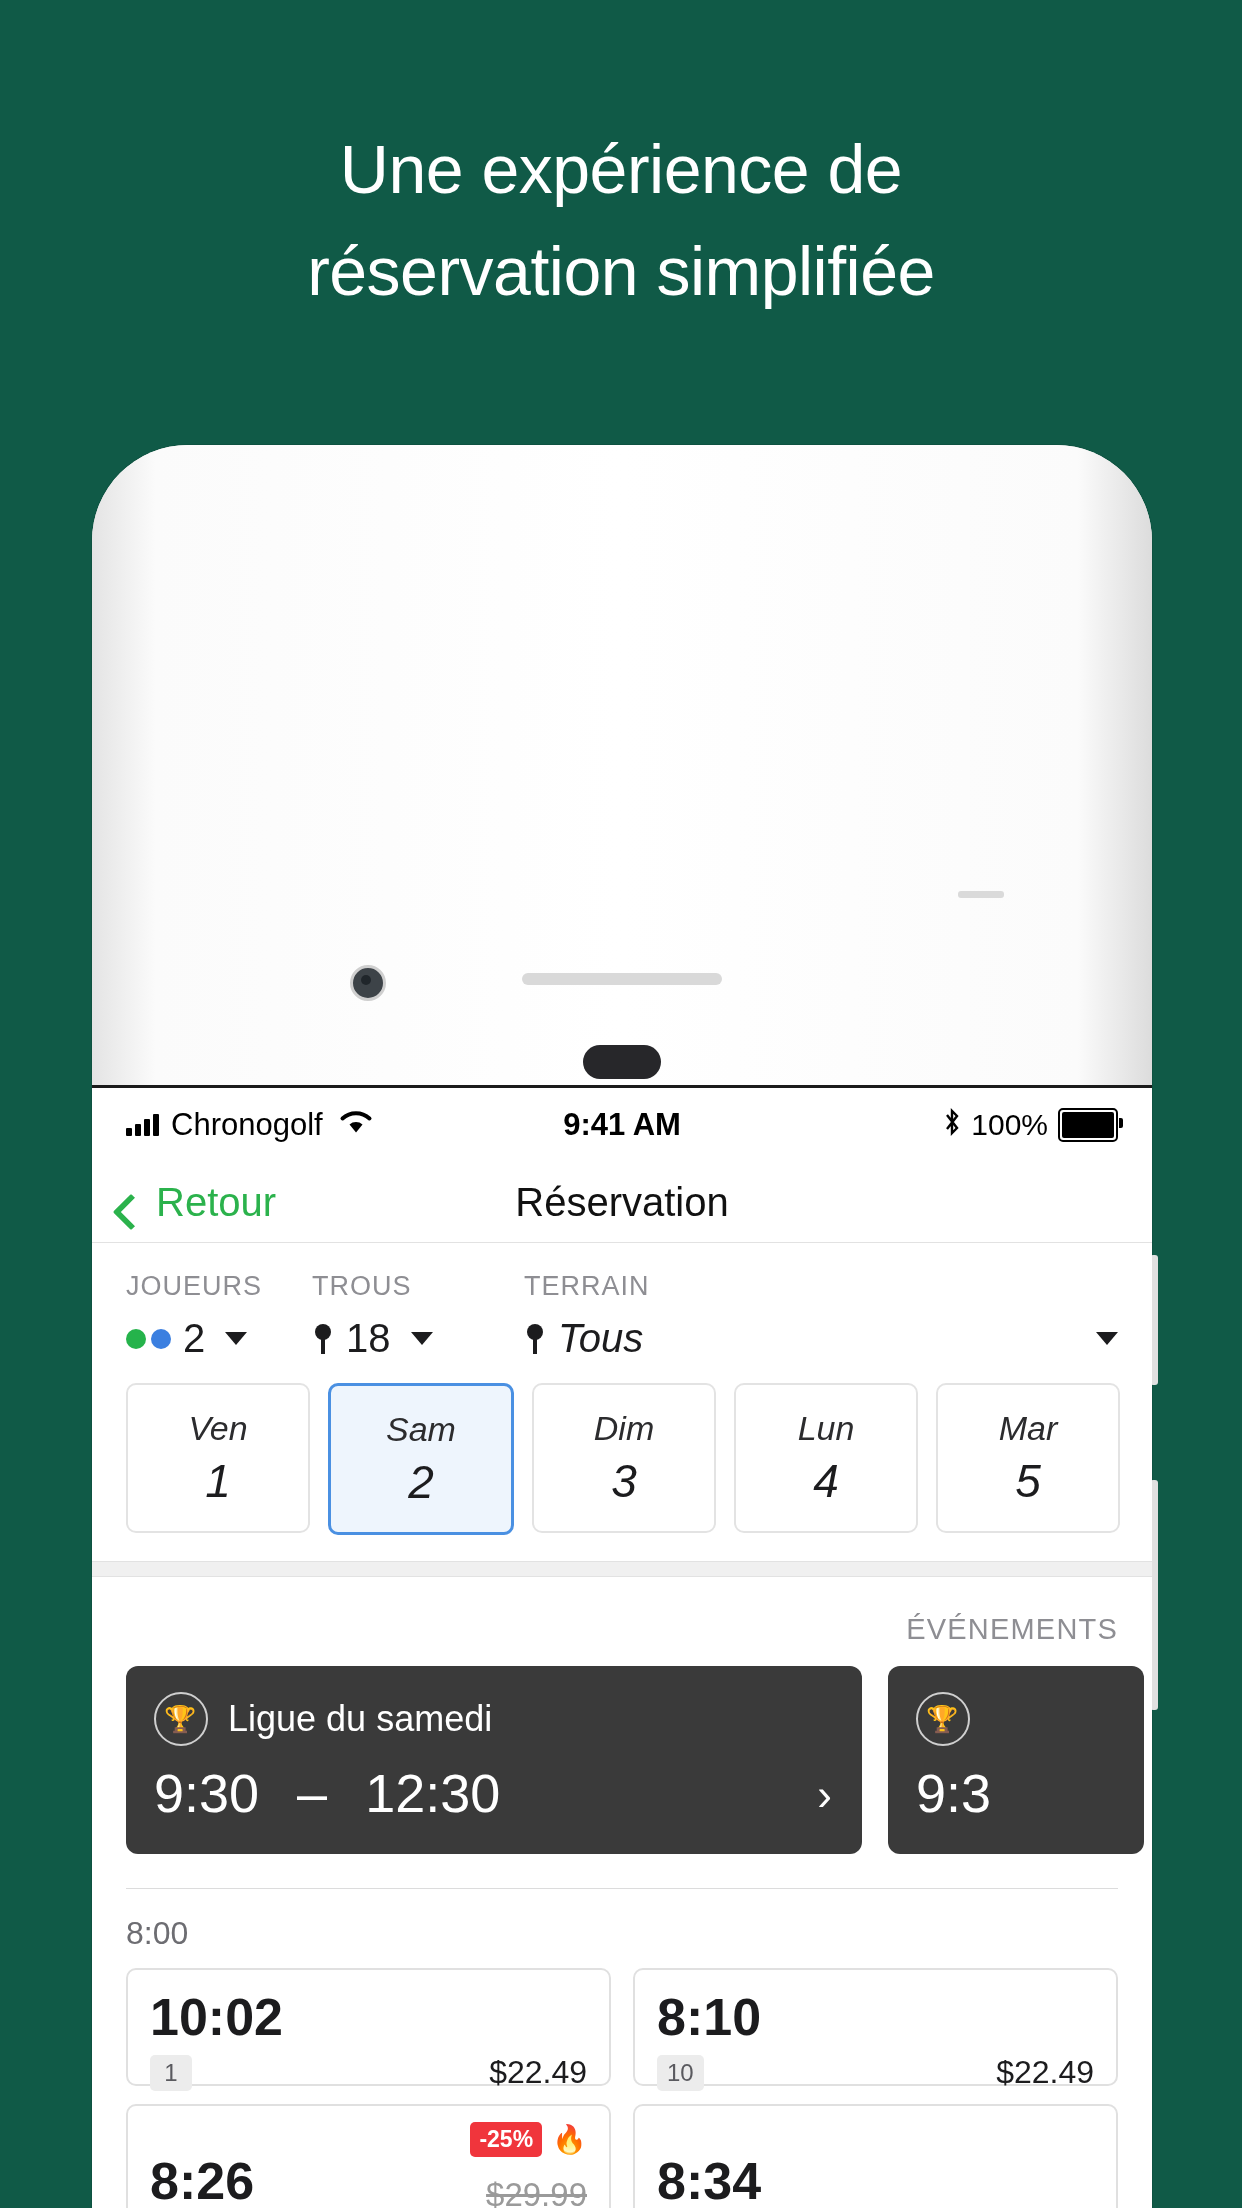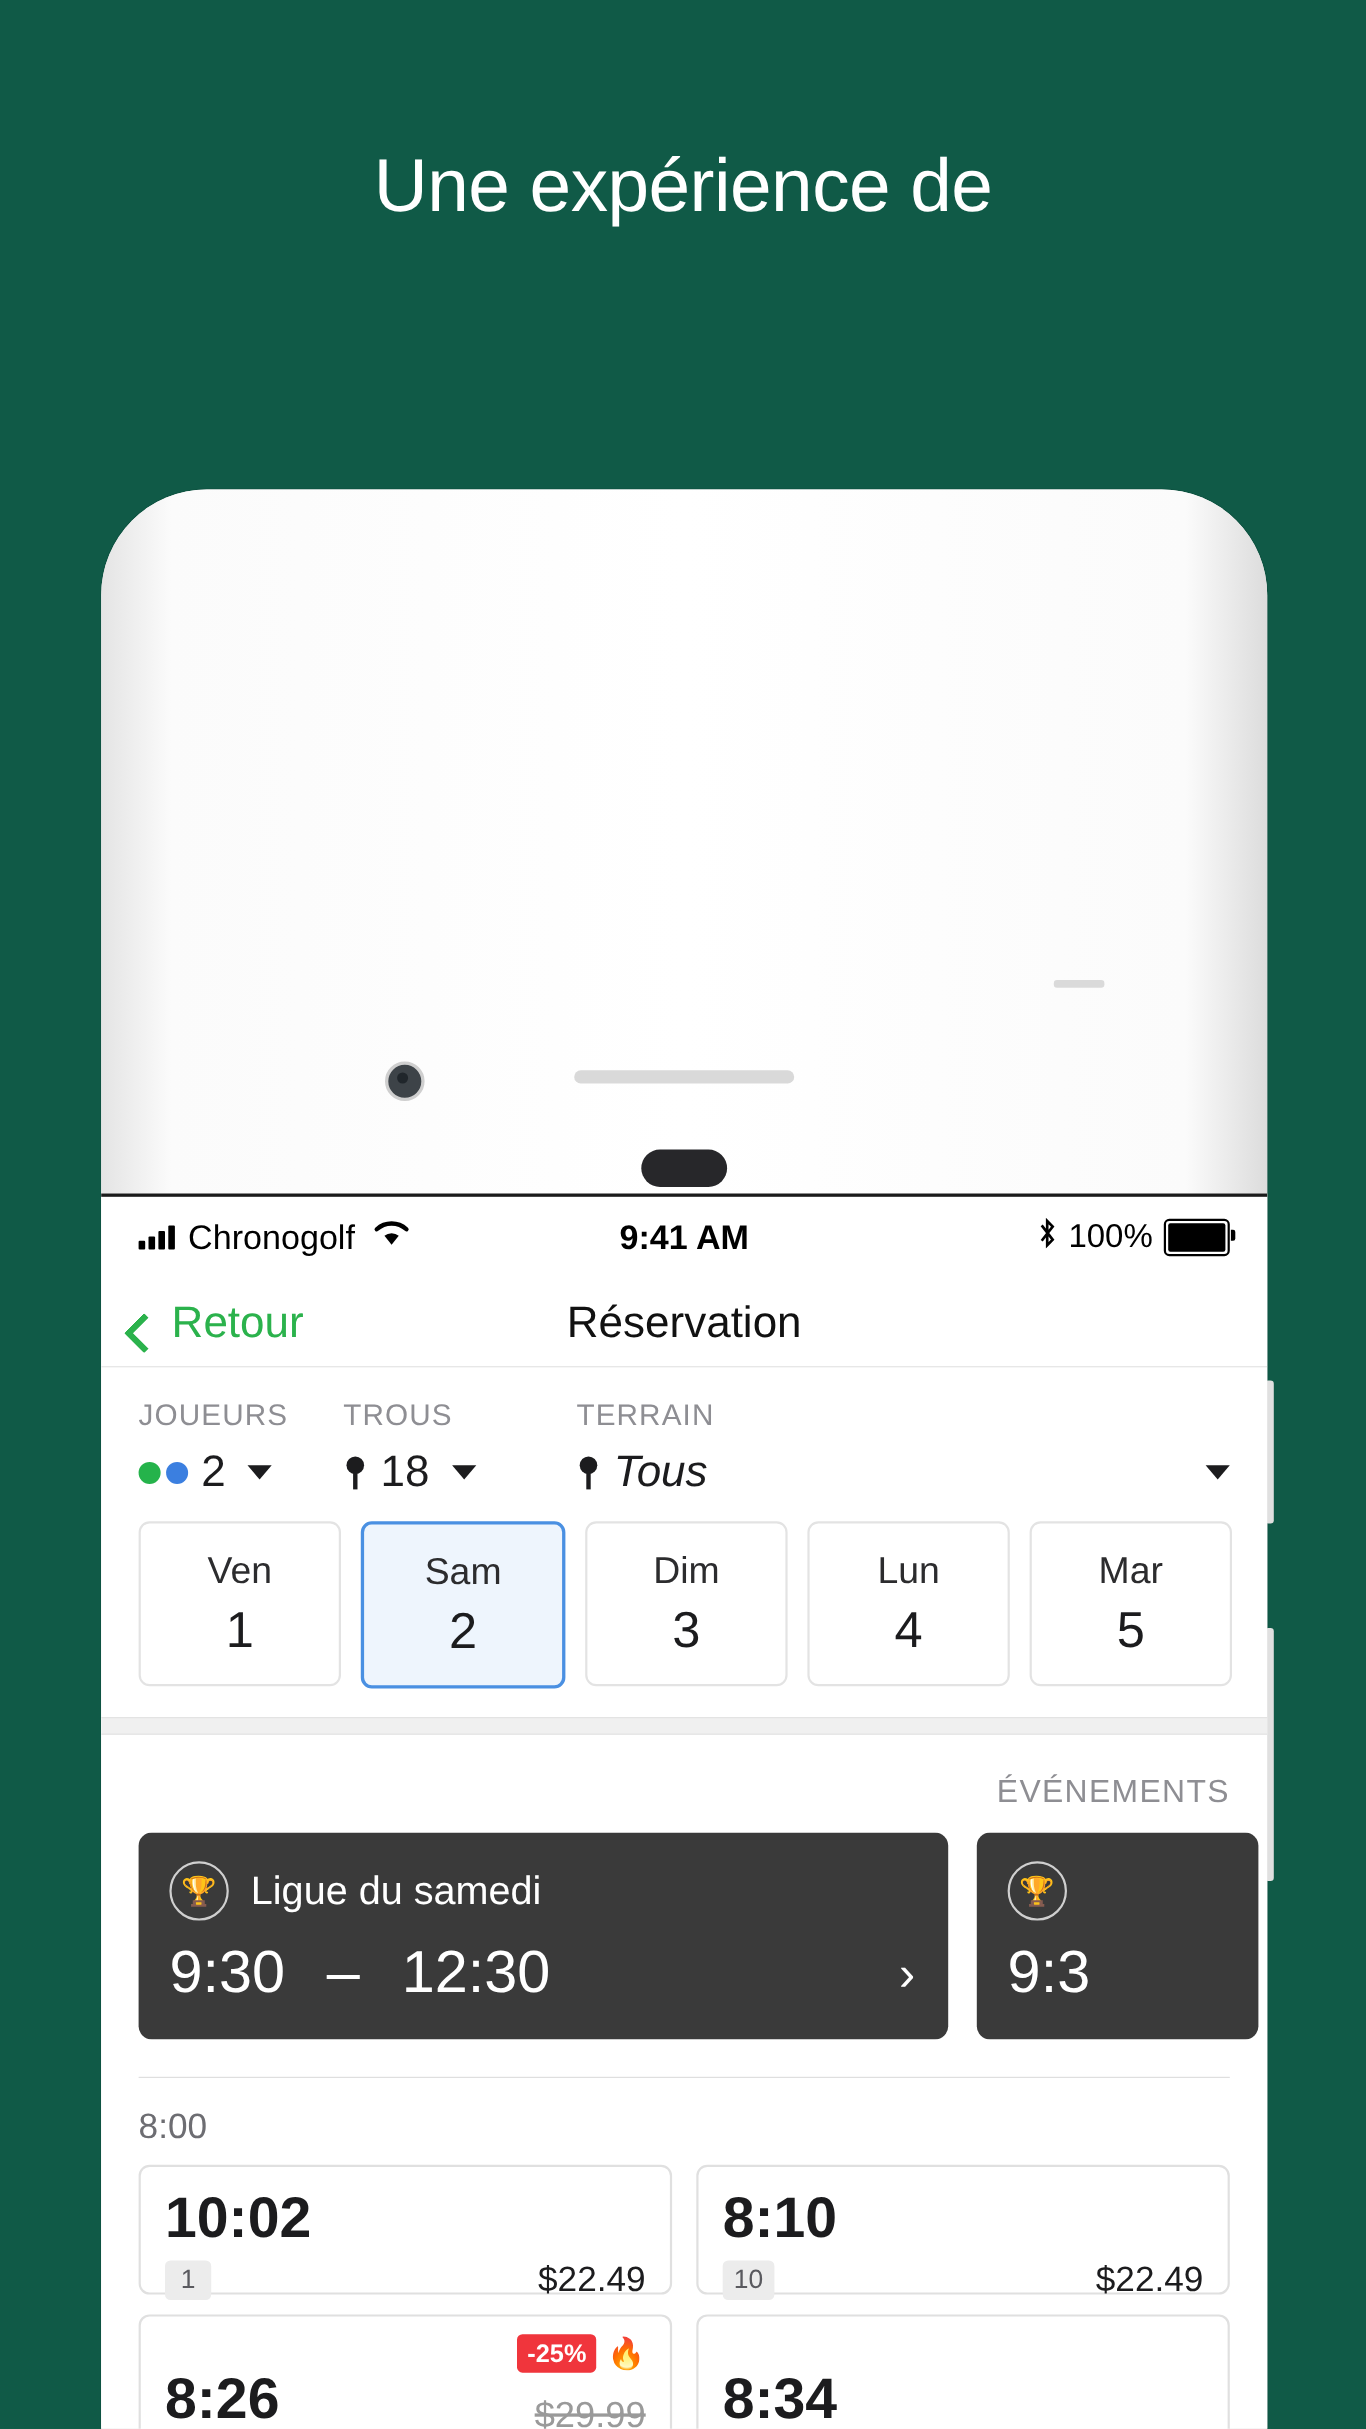--- a/index.html
+++ b/index.html
@@ -253,20 +253,21 @@
   .f-course { flex: 1; }
   .f-course .filter-value { justify-content: flex-end; font-style: italic; }
   .f-course .caret { margin-left: auto; }
 
   
   .daystrip {
     display: flex;
     gap: 18px;
     padding: 22px 38px 26px 34px;
     overflow: hidden;
+    font-style: italic;
   }
   .day {
     width: 180px;
     height: 146px;
     flex: 0 0 auto;
     border: 2px solid #e3e3e3;
     border-radius: 10px;
     background: #fff;
     display: flex;
     flex-direction: column;
@@ -406,20 +407,21 @@
   .tee-card.promo-card .tee-time { margin-top: 28px; }
   .tee-card.tall { height: 150px; }
 </style>
 </head>
 <body>
 
 <div class="page">
 
   <div class="headline">
     <div>Une expérience de</div>
+    <div>réservation simplifiée</div>
   </div>
 
   <div class="phone">
     <div class="phone-inner-shade"></div>
     <div class="camera"></div>
     <div class="speaker"></div>
     <div class="micro-slot"></div>
     <div class="home-btn"></div>
     <div class="side-btn b1"></div>
     <div class="side-btn b2"></div>

